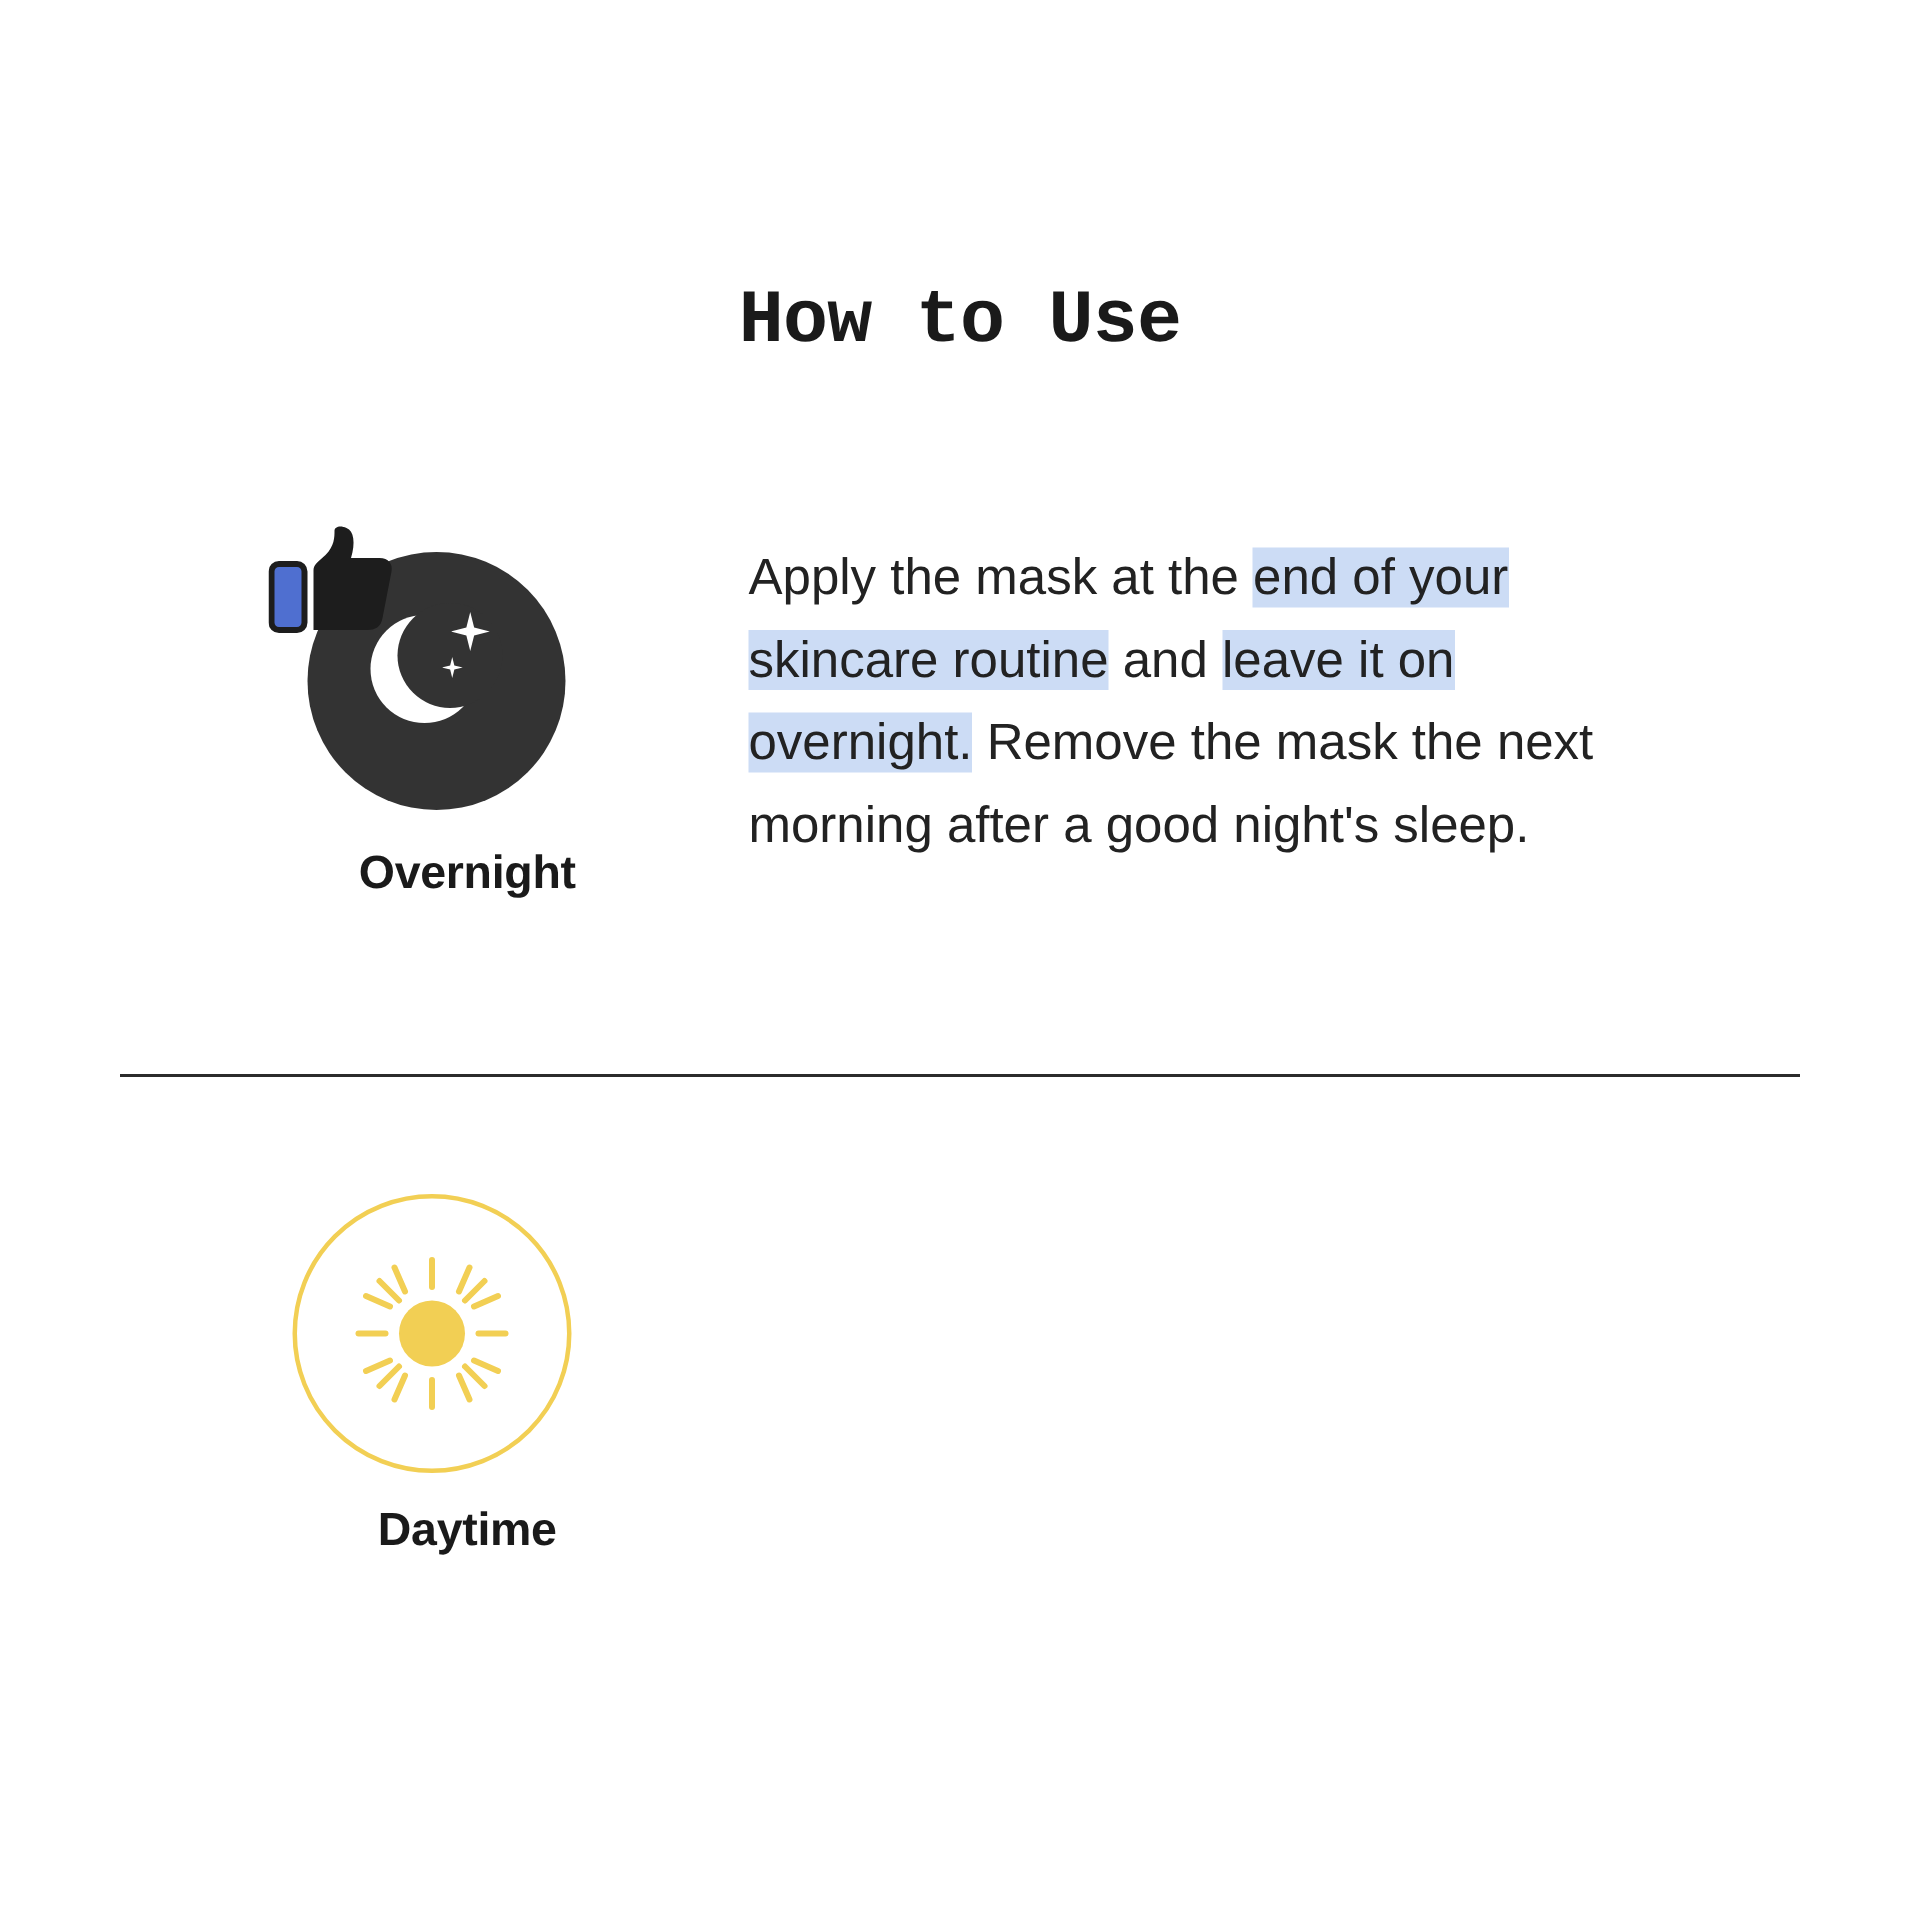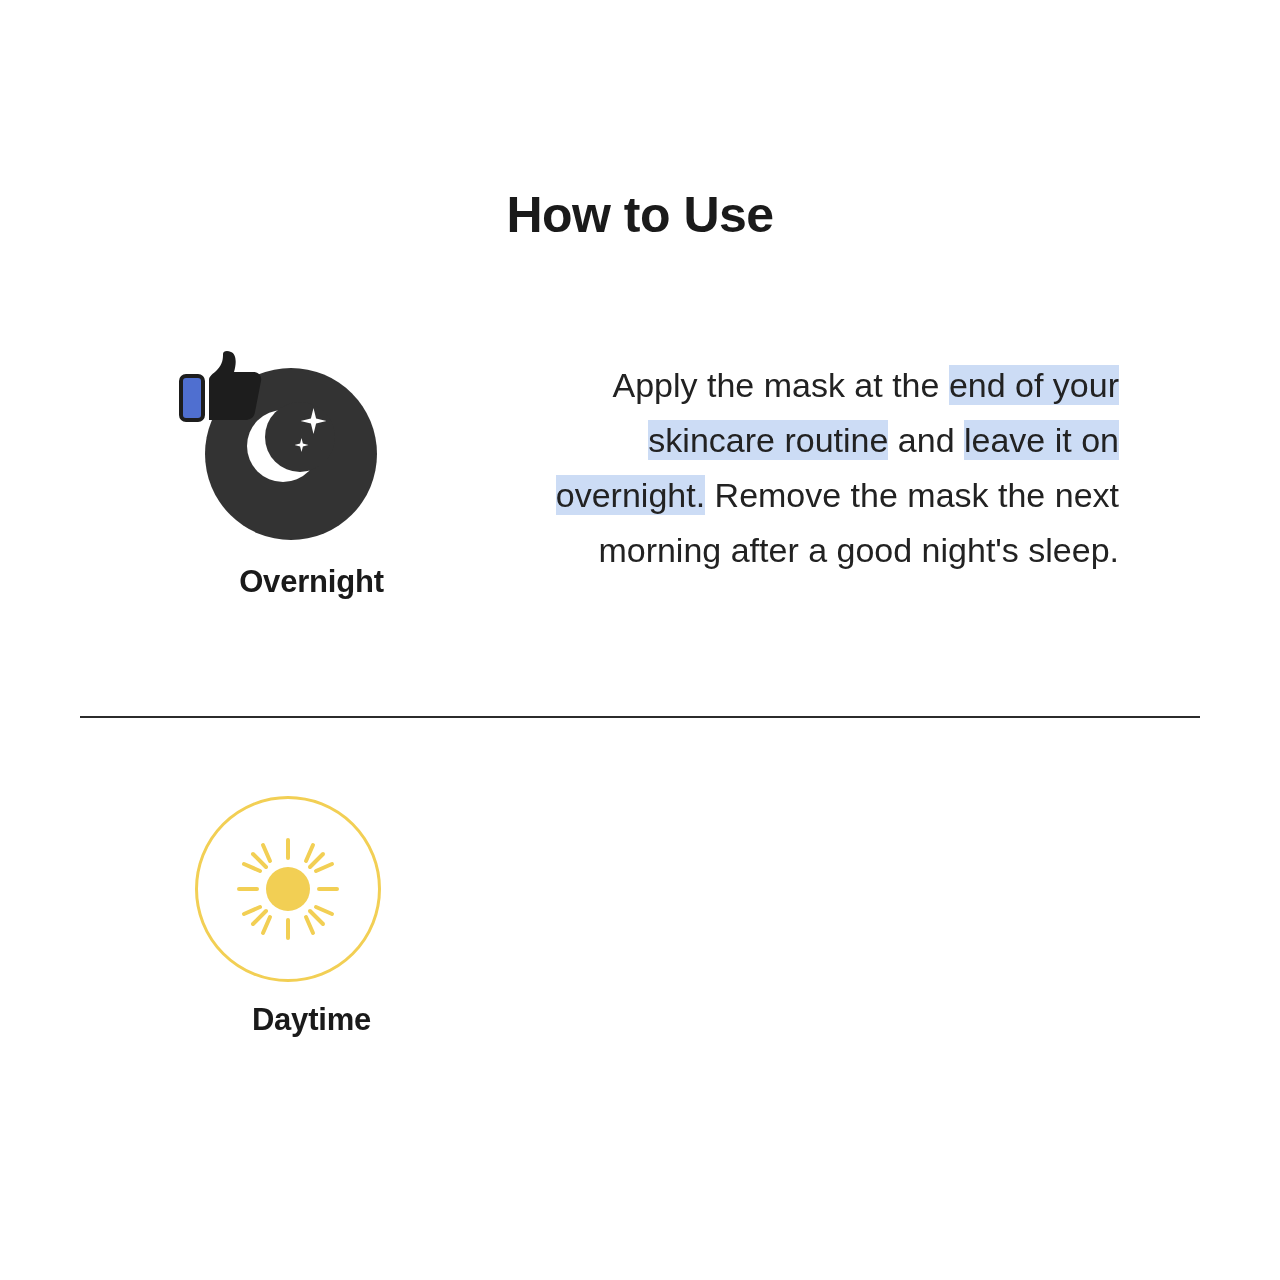--- a/index.html
+++ b/index.html
@@ -19,20 +19,21 @@
   .page-title {
     position: absolute;
     top: 186px;
     left: 0;
     width: 1280px;
     text-align: center;
     font-size: 50px;
     font-weight: bold;
     letter-spacing: -0.5px;
     color: #1a1a1a;
+    font-family: Liberation Mono, monospace;
   }
 
   .section {
     position: absolute;
     left: 80px;
     width: 1120px;
     display: flex;
     align-items: flex-start;
   }
 
@@ -69,21 +70,20 @@
     padding-left: 4px;
     padding-top: 8px;
   }
 
   .body-text {
     font-size: 34px;
     line-height: 1.62;
     color: #222222;
     max-width: 620px;
     font-weight: 400;
-    text-align: right;
   }
 
   .hl {
     background: #ccdcf5;
     padding: 1px 0;
     box-decoration-break: clone;
     -webkit-box-decoration-break: clone;
   }
 
   .divider {

